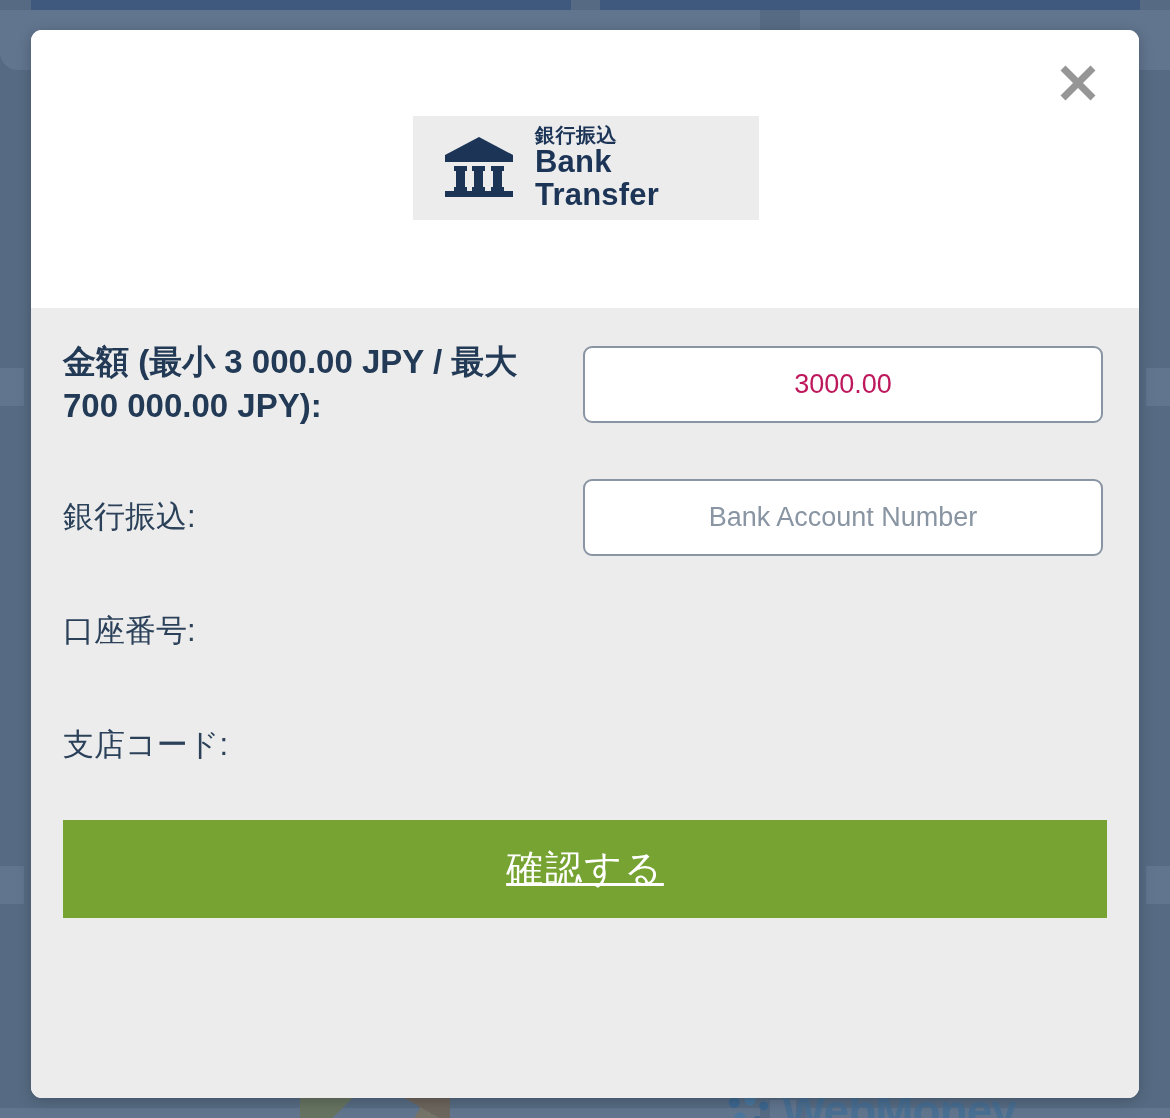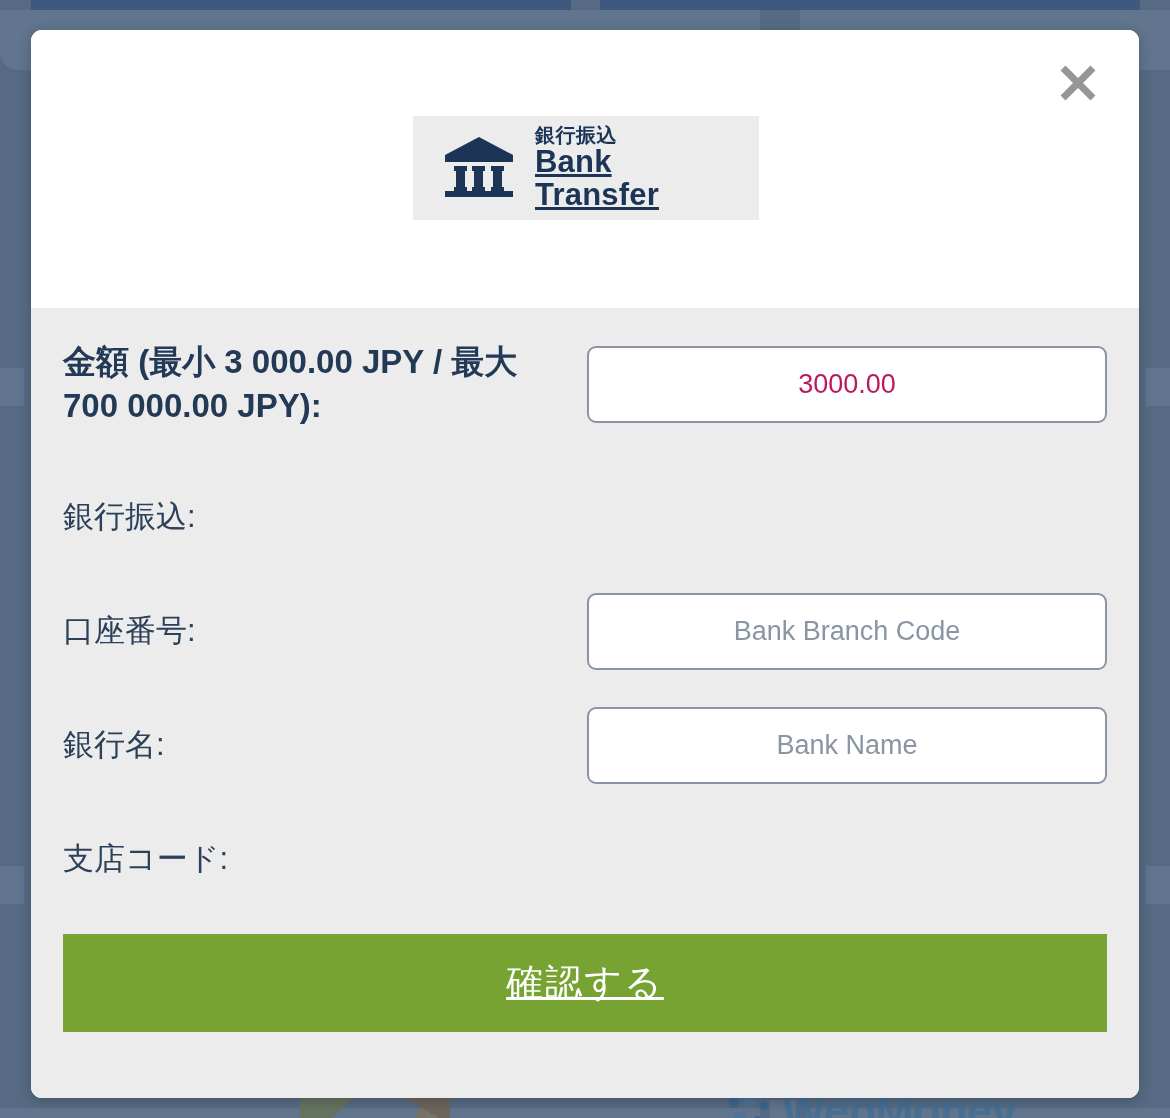--- a/index.html
+++ b/index.html
@@ -117,35 +117,33 @@
   }
   .brand-jp {
     font-size: 20px;
     font-weight: bold;
     letter-spacing: .5px;
   }
   .brand-en {
     font-size: 31px;
     font-weight: bold;
     letter-spacing: .2px;
-    text-decoration: underline;
   }
 
   
   .modal-body {
     background: #ececec;
     height: 790px;
     padding: 0 32px;
     box-sizing: border-box;
   }
 
   .form-row {
     display: flex;
     align-items: center;
-    justify-content: space-between;
   }
   .row-amount { height: 152px; align-items: center; }
   .row-std { height: 114px; }
 
   .field-label {
     width: 520px;
     box-sizing: border-box;
     padding-right: 16px;
     color: #2b4159;
     font-size: 31px;
@@ -256,31 +254,27 @@
 
   <div class="modal-body">
 
     <div class="form-row row-amount">
       <div class="field-label bold">金額 (最小 3 000.00 JPY / 最大 700 000.00 JPY):</div>
       <input class="field-input" type="text" id="amount-input" value="3000.00" style="">
     </div>
 
     <div class="form-row row-std">
       <div class="field-label">銀行振込:</div>
+      <input class="field-input" type="text" placeholder="Bank Account Number" style="">
     </div>
 
     <div class="form-row row-std">
       <div class="field-label">口座番号:</div>
-      <input class="field-input" type="text" placeholder="Bank Branch Code" style="">
-    </div>
-
-    <div class="form-row row-std">
-      <div class="field-label">銀行名:</div>
-      <input class="field-input" type="text" placeholder="Bank Name" style="">
-    </div>
+    </div>
+
 
     <div class="form-row row-std">
       <div class="field-label">支店コード:</div>
     </div>
 
     <button id="submit-button">確認する</button>
   </div>
 </div>
 
 </body></html>

